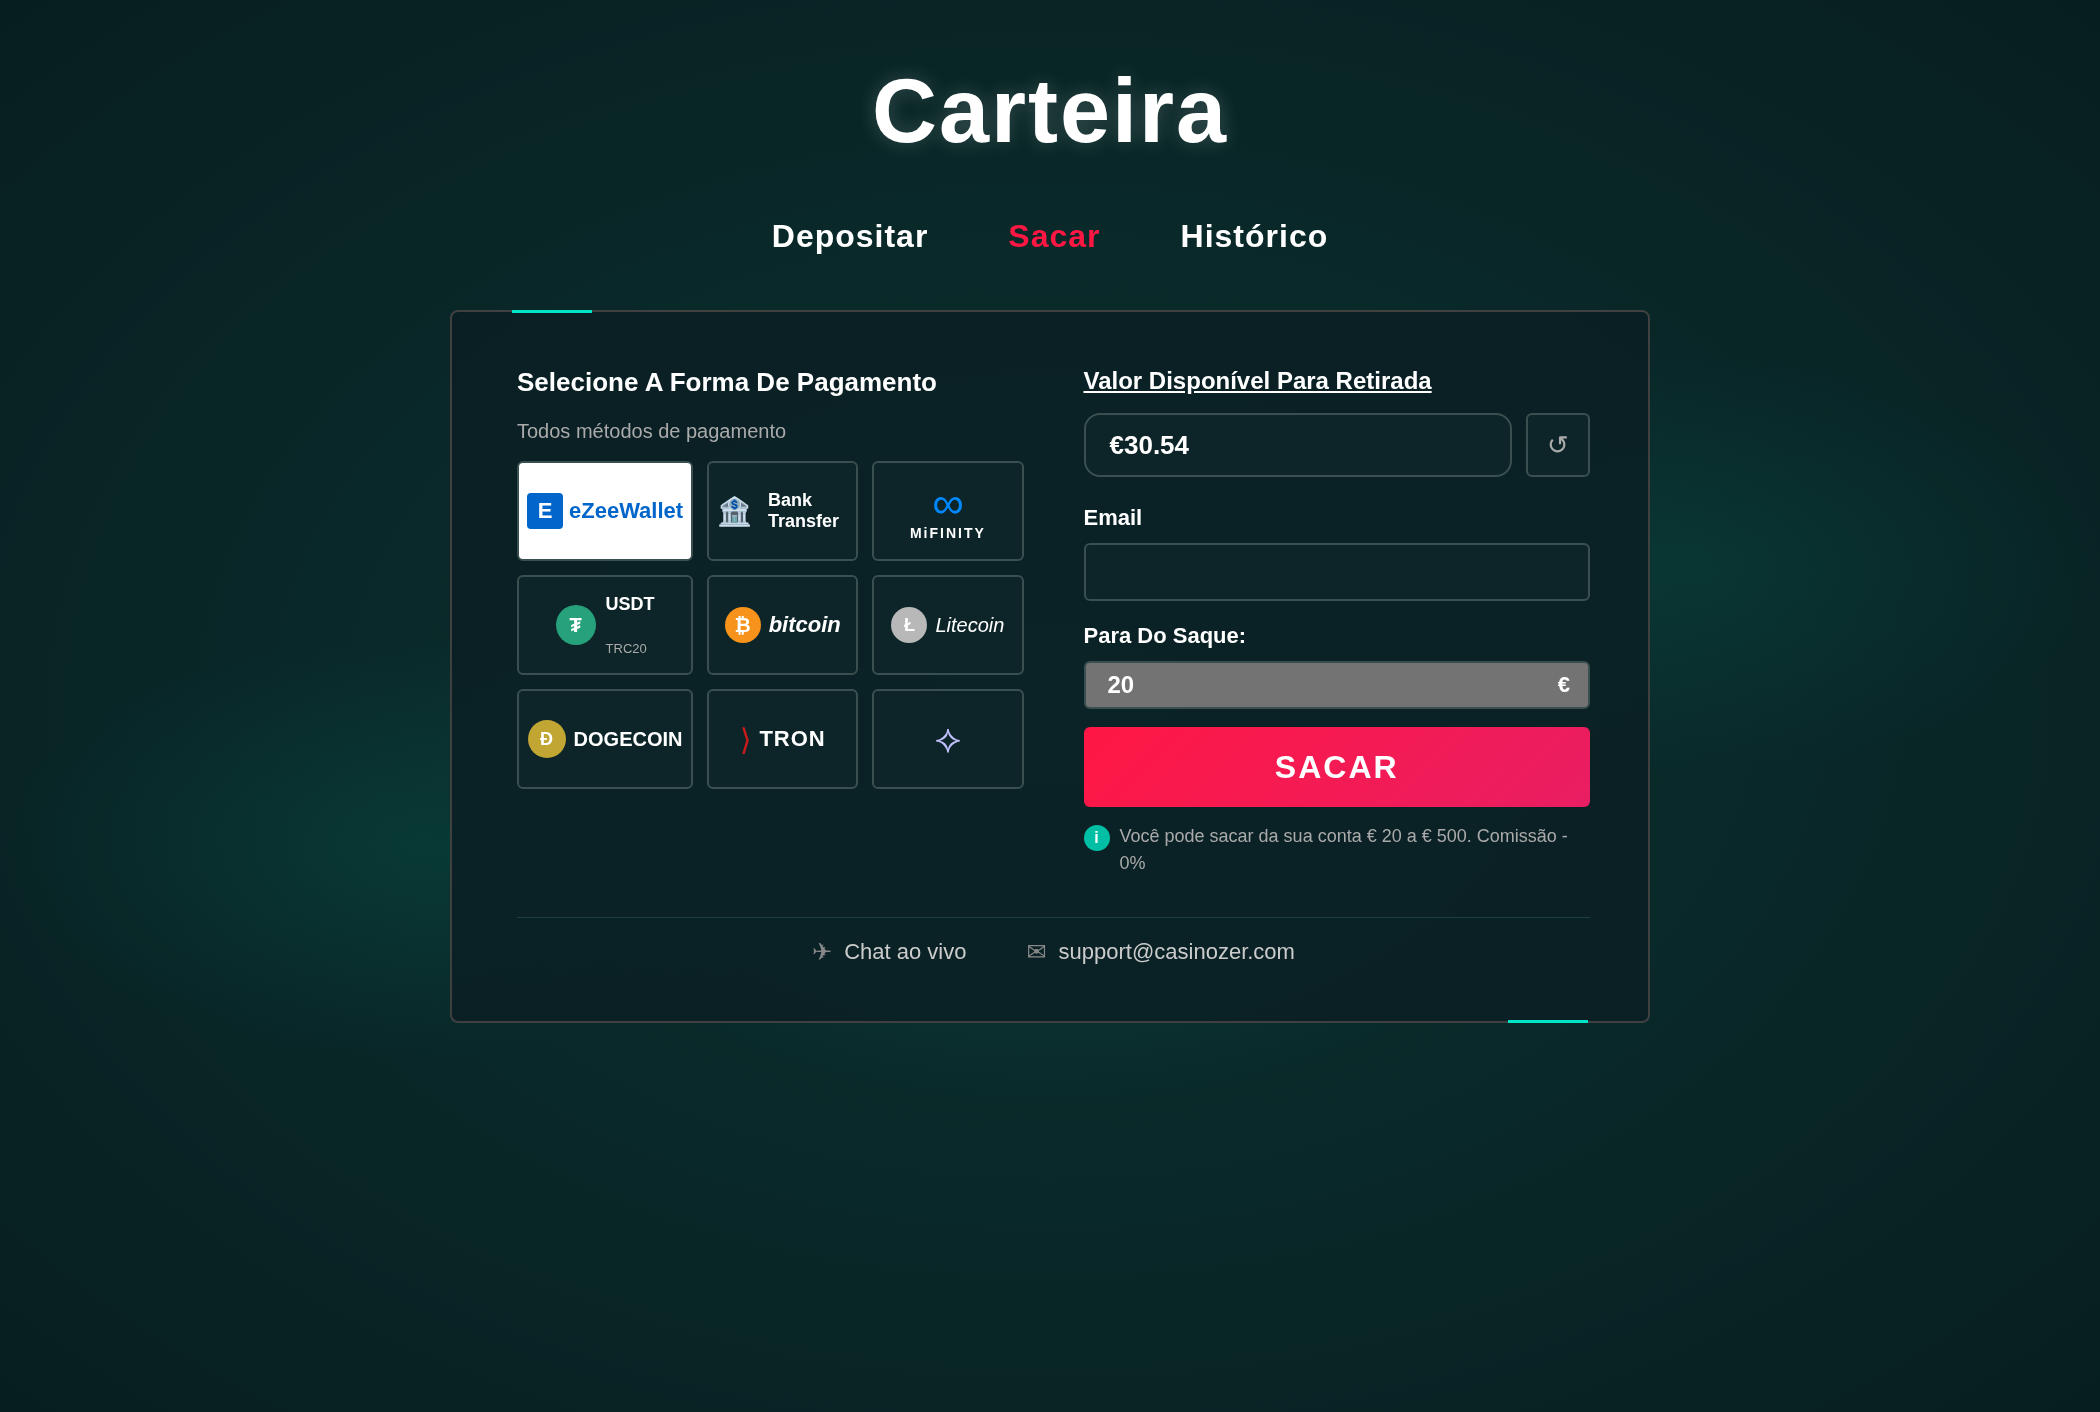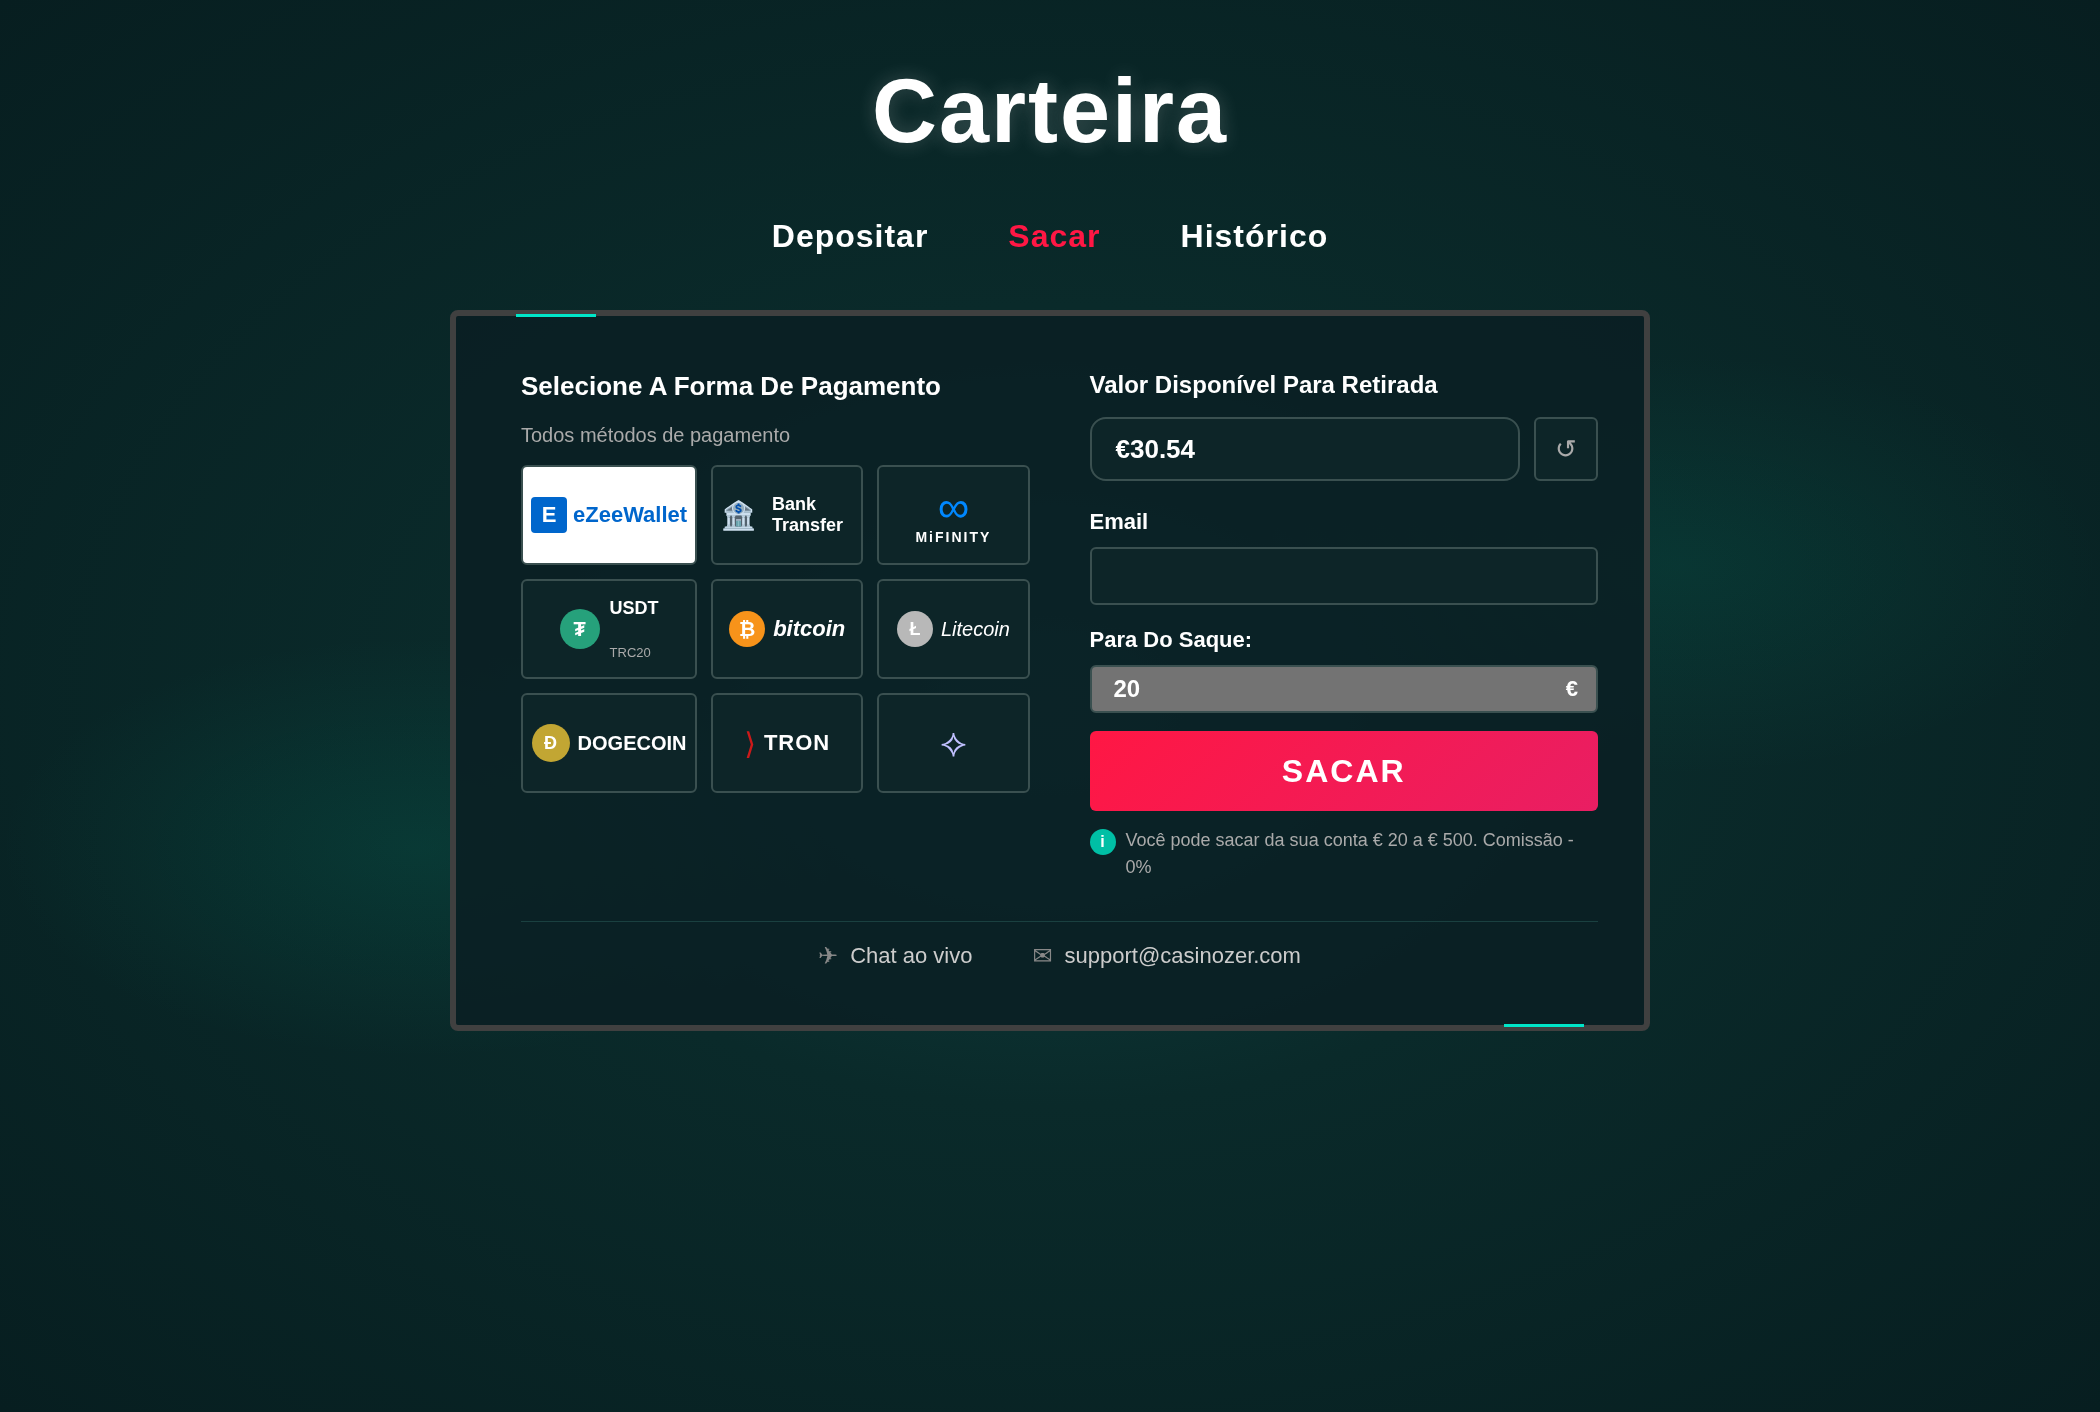--- a/index.html
+++ b/index.html
@@ -55,24 +55,24 @@
       letter-spacing: 1px;
       padding: 5px 0;
     }
 
     .tab.active {
       color: #ff1744;
     }
 
     .main-container {
       background: rgba(10, 30, 35, 0.85);
-      border: 6px solid #404040;
+      border: 2px solid #404040;
       border-radius: 8px;
       width: 1200px;
-      padding: 55px 46px 55px 65px;
+      padding: 55px 58px 55px 65px;
       position: relative;
     }
 
     
     .main-container::before {
       content: '';
       position: absolute;
       top: -2px;
       left: 60px;
       width: 80px;
@@ -143,20 +143,21 @@
       flex: 1;
       display: flex;
       flex-direction: column;
     }
 
     .right-title {
       color: #ffffff;
       font-size: 24px;
       font-weight: 700;
       margin-bottom: 18px;
+      text-decoration: underline;
     }
 
     .amount-row {
       display: flex;
       align-items: center;
       gap: 14px;
       margin-bottom: 28px;
     }
 
     .amount-display {

